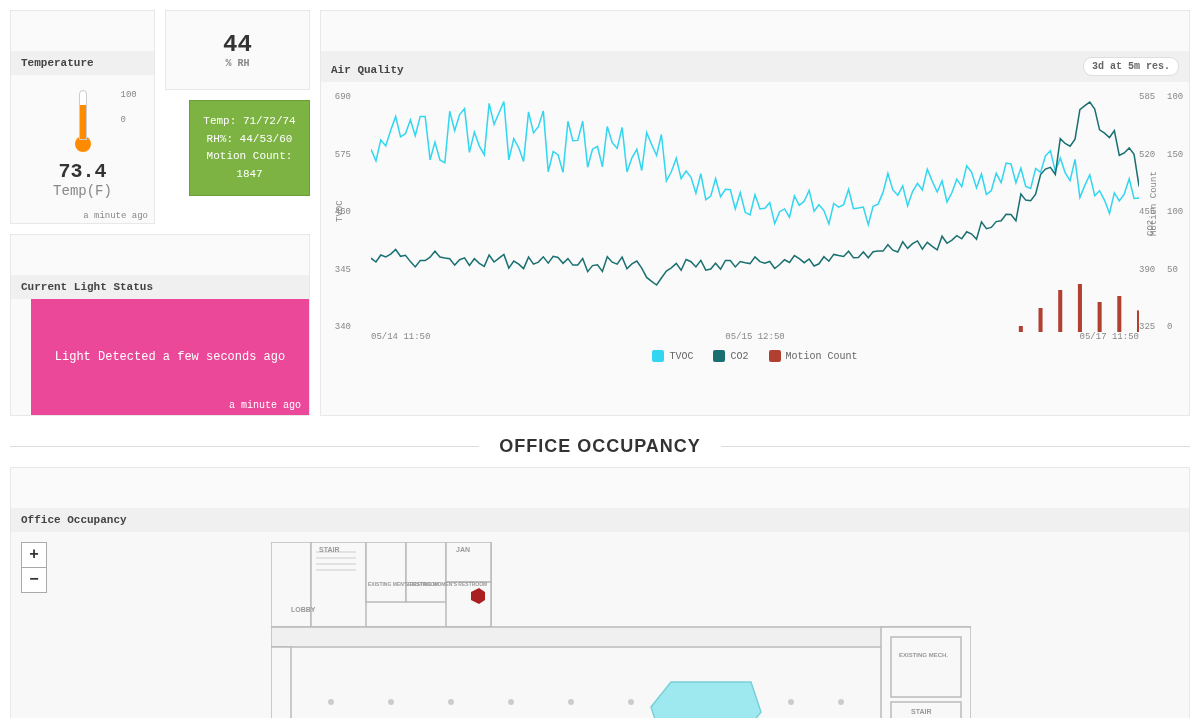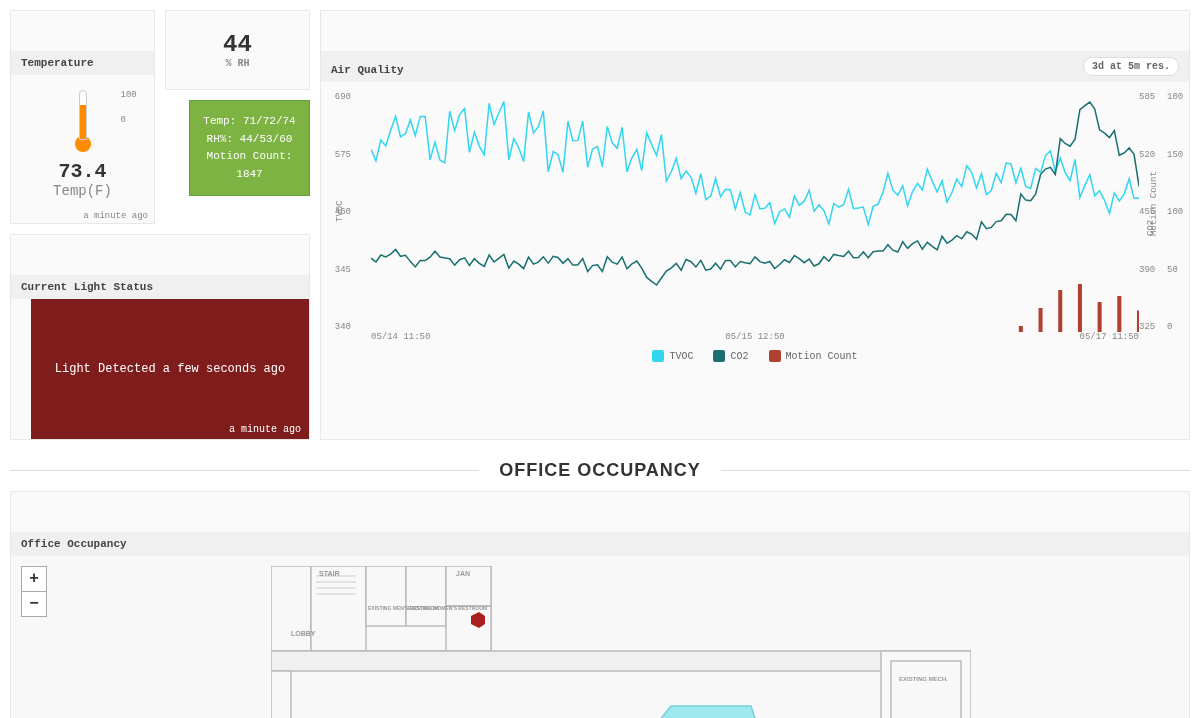--- a/index.html
+++ b/index.html
@@ -20,21 +20,21 @@
 .thermo-tick-100 { position: absolute; top: 0; }
 .thermo-tick-0 { position: absolute; top: 25px; }
 .temp-value { font-size: 20px; font-weight: bold; margin-top: 5px; }
 .temp-unit { font-size: 14px; color: #888; }
 .temp-time { font-size: 9px; color: #888; text-align: right; padding: 2px 6px; }
 .humidity-card { width: 145px; text-align: center; padding: 20px 10px; background: #fafafa; border: 1px solid #e8e8e8; }
 .humidity-value { font-size: 24px; font-weight: bold; }
 .humidity-unit { font-size: 10px; color: #888; font-weight: bold; }
 .stats-card { background: #7cb342; color: #fff; padding: 12px; text-align: center; font-size: 11px; line-height: 1.6; border: 1px solid #689f38; margin-left: 24px; }
 .light-card { width: 300px; }
-.light-body { background: #7f1d1d; color: #fff; height: 140px; display: flex; align-items: center; justify-content: center; font-size: 12px; position: relative; margin-left: 20px; }
+.light-body { background: #ec4899; color: #fff; height: 116px; display: flex; align-items: center; justify-content: center; font-size: 12px; position: relative; margin-left: 20px; }
 .light-time { position: absolute; bottom: 4px; right: 8px; font-size: 10px; }
 .air-card { flex: 1; position: relative; }
 .air-header { display: flex; justify-content: space-between; align-items: flex-end; }
 .air-badge { background: #fff; border: 1px solid #ddd; border-radius: 9px; padding: 3px 8px; font-size: 10px; color: #666; }
 .chart-area { height: 270px; position: relative; padding: 10px 50px 20px 50px; }
 .y-axis-left { position: absolute; left: 30px; top: 10px; bottom: 30px; font-size: 9px; color: #888; }
 .y-axis-left div { position: absolute; right: 0; }
 .y-axis-right { position: absolute; right: 50px; top: 10px; bottom: 30px; font-size: 9px; color: #888; }
 .y-axis-right div { position: absolute; left: 0; }
 .y-axis-right2 { position: absolute; right: 22px; top: 10px; bottom: 30px; font-size: 9px; color: #888; }

